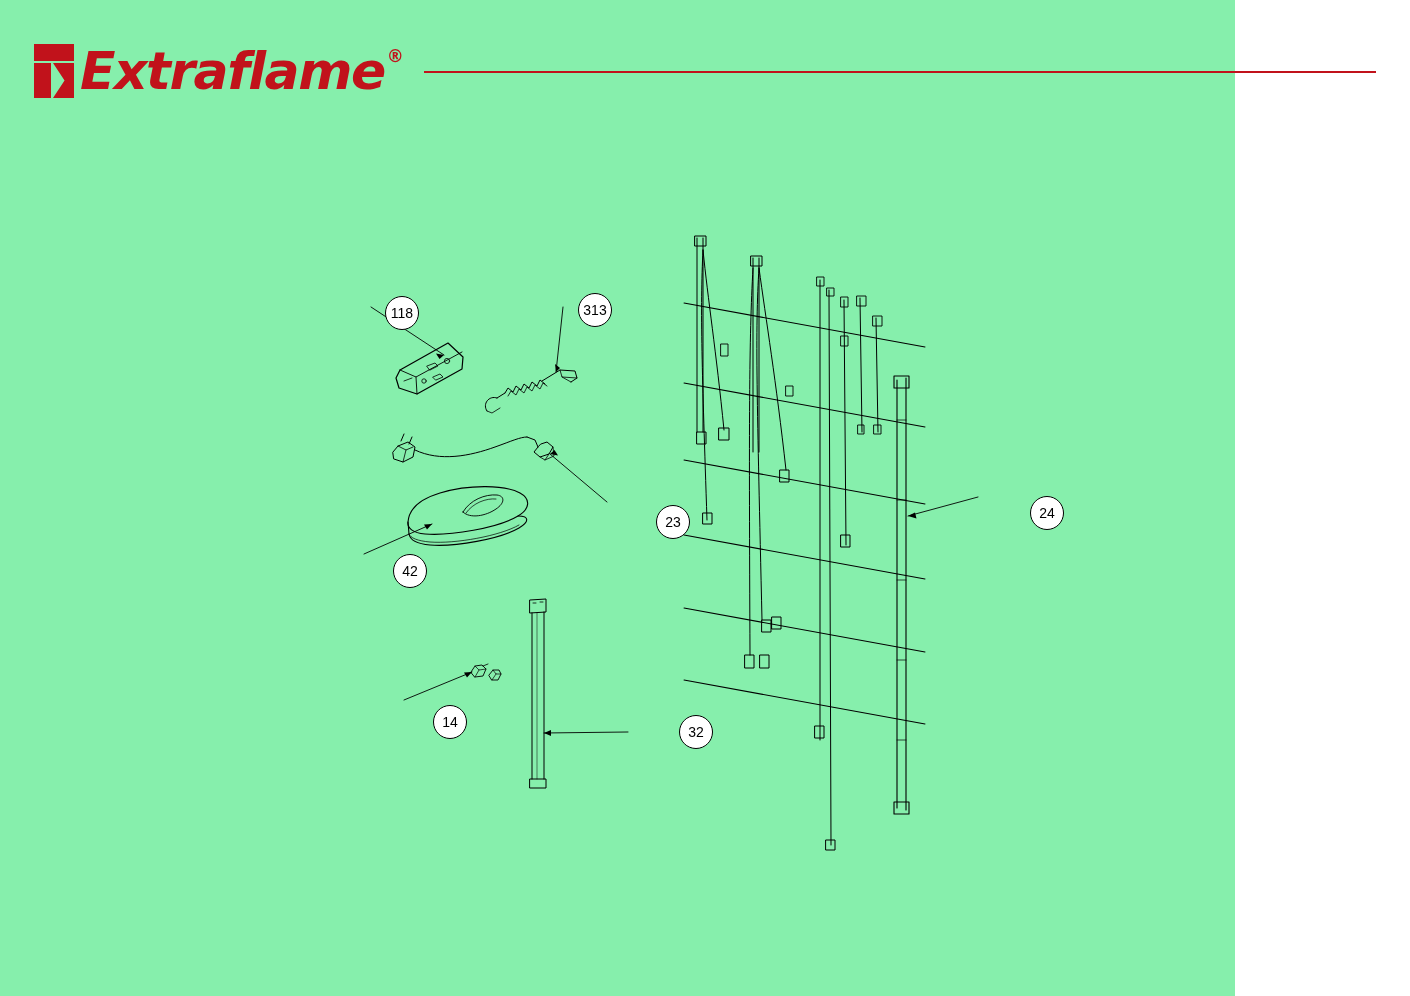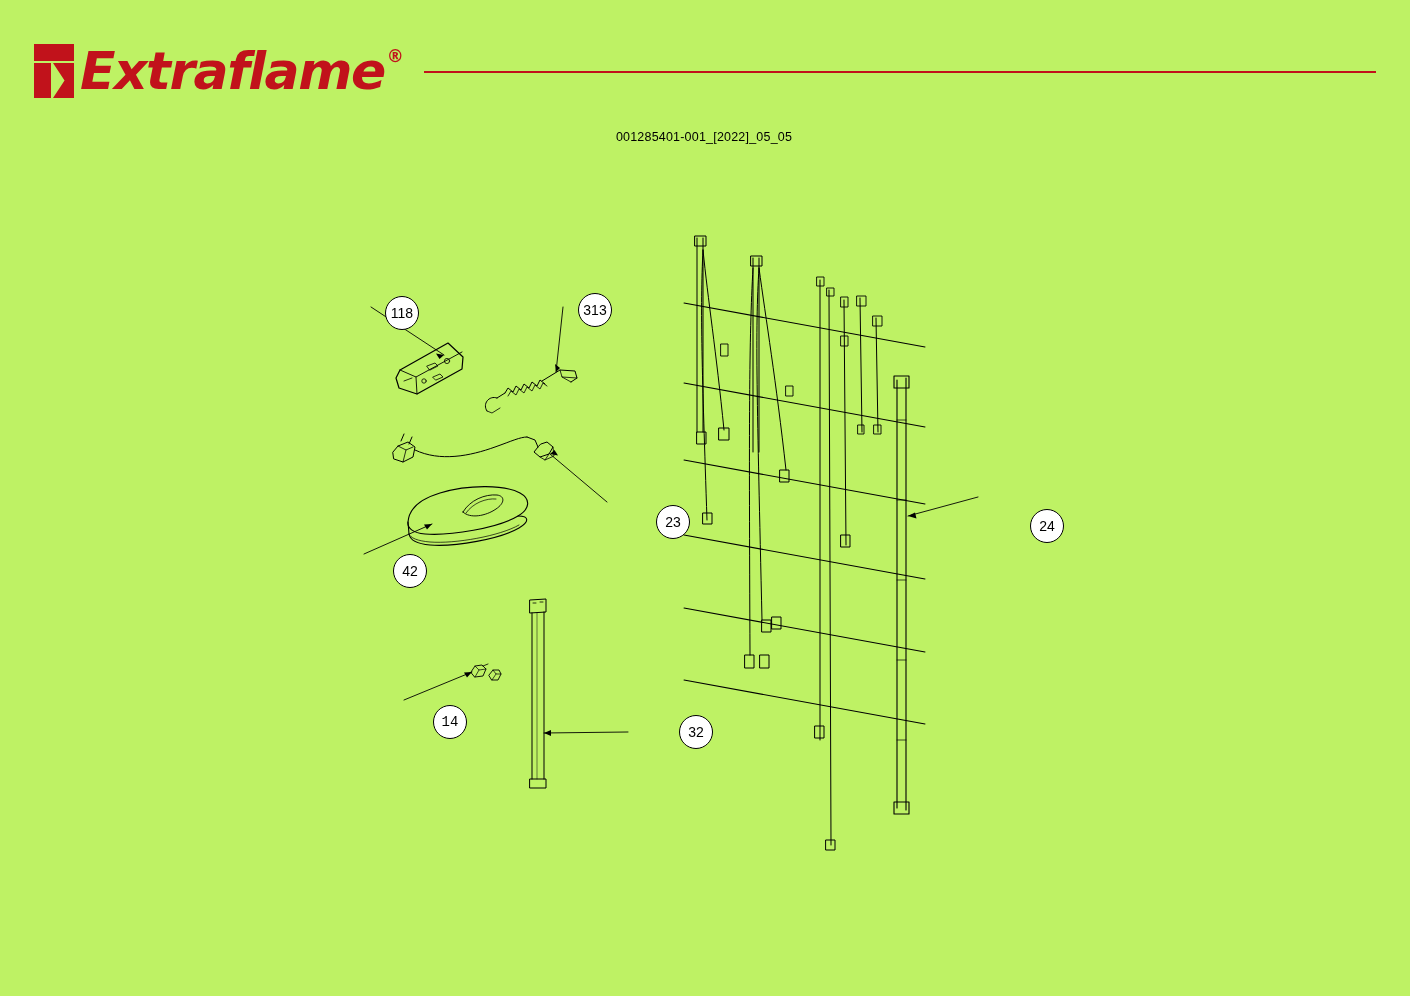--- a/index.html
+++ b/index.html
@@ -10,23 +10,23 @@
   body {
     width: 1410px;
     height: 996px;
     font-family: "Liberation Sans", sans-serif;
     position: relative;
     overflow: hidden;
   }
   .page {
     position: absolute;
     left: 0; top: 0;
-    width: 1410px;
+    width: 1235px;
     height: 996px;
-    background: #bef264;
+    background: #86efac;
   }
 
   
   .header {
     position: absolute;
     left: 0; top: 0;
     width: 1410px;
     height: 120px;
   }
   .logo-wrap {
@@ -123,23 +123,20 @@
         <div class="blk b1"></div>
         <div class="blk b2"></div>
         <div class="blk b3"></div>
       </div>
       <div class="logo-text">Extraflame</div>
       <div class="logo-reg">®</div>
     </div>
     <div class="header-rule"></div>
   </div>
 
-  <div class="doc-code">
-    <span>001285401-001_[2022]_05_05</span>
-  </div>
 
   <svg class="drawing" width="1410" height="996" viewBox="0 0 1410 996" xmlns="http://www.w3.org/2000/svg">
     <g fill="none" stroke="#000" stroke-width="1.1" stroke-linecap="round" stroke-linejoin="round">
 
       <g>
         <path d="M396 378 L400 370 L448 343 L463 357 L462 369 L417 394 L399 388 Z" stroke-width="1.2"></path>
         <path d="M400 370 L416 377 L462 352" stroke-width="0.9"></path>
         <path d="M416 377 L417 394" stroke-width="0.9"></path>
         <path d="M427 366 L435 363 L438 366 L430 370 Z" stroke-width="0.8"></path>
         <path d="M433 377 L440 374 L443 377 L436 380 Z" stroke-width="0.8"></path>
@@ -274,17 +271,17 @@
       <path d="M978 497 L908 516" stroke-width="0.9"></path>
       <path d="M908 516 l7 -3.5 l1.5 6 Z" fill="#000" stroke="none"></path>
 
     </g>
   </svg>
 
   <div class="callout" style="left:337px; top:296px;">118</div>
   <div class="callout" style="left:530px; top:293px;">313</div>
   <div class="callout" style="left:608px; top:505px;">23</div>
   <div class="callout" style="left:345px; top:554px;">42</div>
-  <div class="callout" style="left:385px; top:705px;font-family:Liberation Mono, monospace;">14</div>
+  <div class="callout" style="left:385px; top:705px;">14</div>
   <div class="callout" style="left:631px; top:715px;">32</div>
-  <div class="callout" style="left:982px; top:509px;">24</div>
+  <div class="callout" style="left:982px; top:496px;">24</div>
 
 </div>
 
 </body></html>

